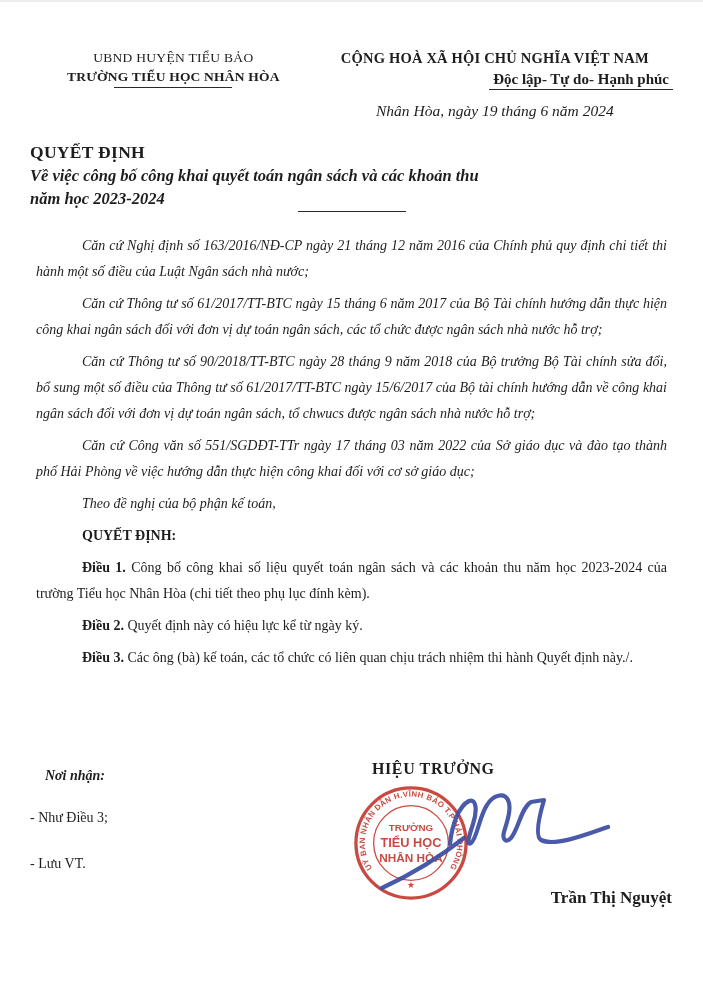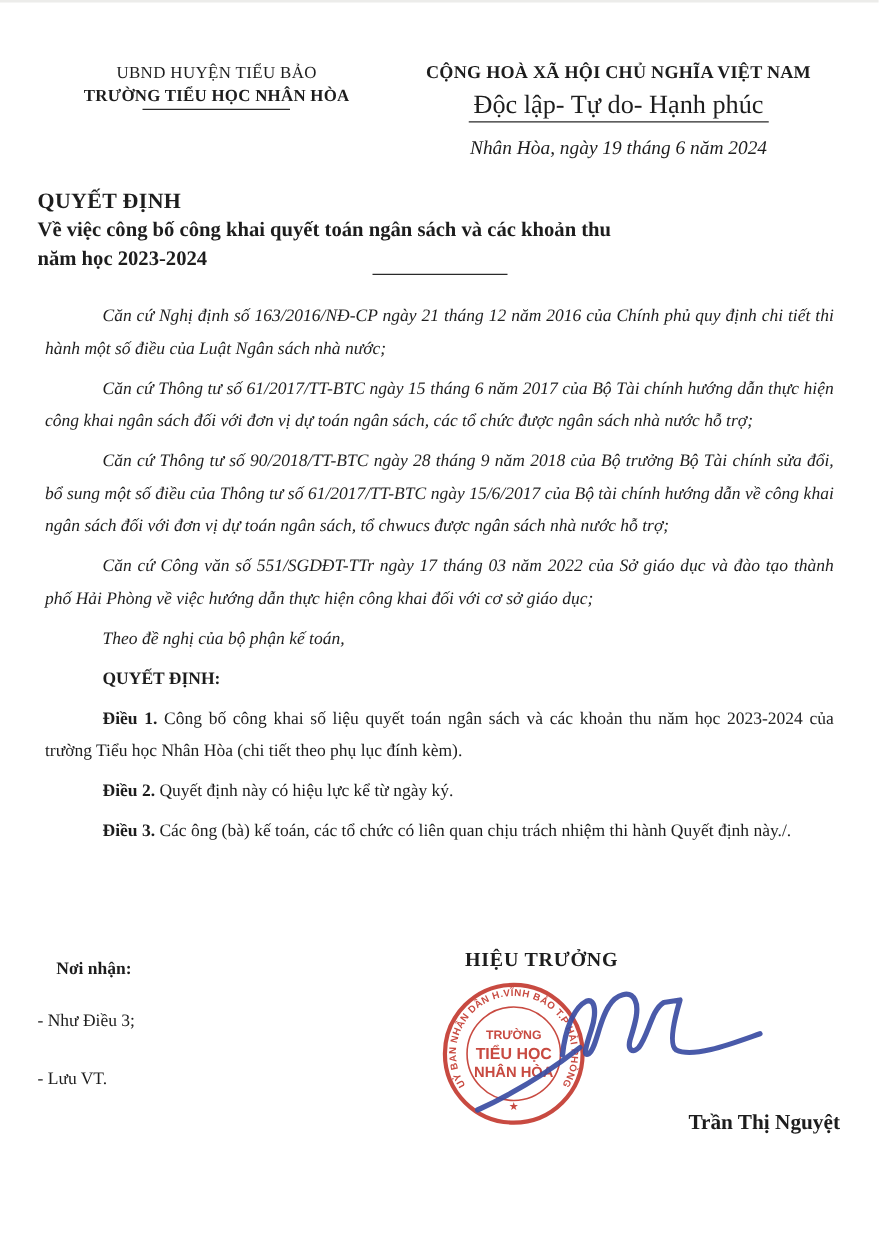--- a/index.html
+++ b/index.html
@@ -16,41 +16,41 @@
 
   
   .header-row{display:flex;align-items:flex-start;}
   .hdr-left{width:300px;text-align:center;}
   .hdr-right{width:373px;text-align:center;}
   .org-parent{font-size:13.5px;letter-spacing:.3px;}
   .org-name{font-size:13.5px;font-weight:bold;margin-top:3px;letter-spacing:.2px;}
   .rule-org{width:118px;border-bottom:1.6px solid #2a2a2a;margin:2px auto 0;}
   .doc-number{font-size:15px;margin-top:15px;}
   .motto1{font-size:14.5px;font-weight:bold;letter-spacing:.2px;}
-  .motto2{font-size:21px;font-weight:normal;margin-top:4px;}
+  .motto2{font-size:15px;font-weight:bold;margin-top:4px;text-align:right;}
   .motto2 span{display:inline-block;border-bottom:1.6px solid #2a2a2a;padding:0 4px 1px;}
   .place-date{font-size:15.5px;font-style:italic;margin-top:12px;}
 
   
   .title-block{text-align:left;margin-top:22px;line-height:21px;}
   .title-main{font-size:17.5px;font-weight:bold;letter-spacing:.3px;}
-  .title-sub{font-size:16.5px;font-weight:bold;margin-top:2px;}
+  .title-sub{font-size:16.5px;font-weight:bold;margin-top:2px;font-style:italic;}
   .rule-title{width:108px;border-bottom:1.6px solid #2a2a2a;margin:2px auto 0;}
 
   
   .content{margin-top:21px;}
   .content p{margin:6px;font-size:14px;line-height:26px;text-align:justify;text-indent:46px;}
   .preamble p{font-style:italic;}
   .decision-heading{text-align:center;font-weight:bold;font-size:17px;line-height:26px;margin:0;}
   .articles p .art-label{font-weight:bold;}
 
   
   .footer{position:absolute;left:0;top:752px;width:703px;height:248px;}
   .recipients{position:absolute;left:30px;top:16px;}
-  .recipients .rec-head{font-size:14px;font-weight:bold;margin-left:15px;}
+  .recipients .rec-head{font-size:14px;font-weight:bold;font-style:italic;margin-left:15px;}
   .recipients .rec-item{font-size:14px;line-height:25px;margin-top:21px;}
   .recipients .rec-item:first-of-type{margin-top:5px;}
   .sign-block{position:absolute;left:352px;top:0;width:320px;}
   .sign-title{position:absolute;left:20px;top:8px;width:280px;
               font-size:16px;font-weight:bold;letter-spacing:.6px;}
   .stamp{position:absolute;left:0;top:32px;width:118px;height:118px;opacity:.92;}
   .sig-ink{position:absolute;left:28px;top:18px;width:242px;height:124px;}
   .signer-name{position:absolute;left:20px;top:136px;width:300px;text-align:right;
                font-size:17px;font-weight:bold;}
 </style>

